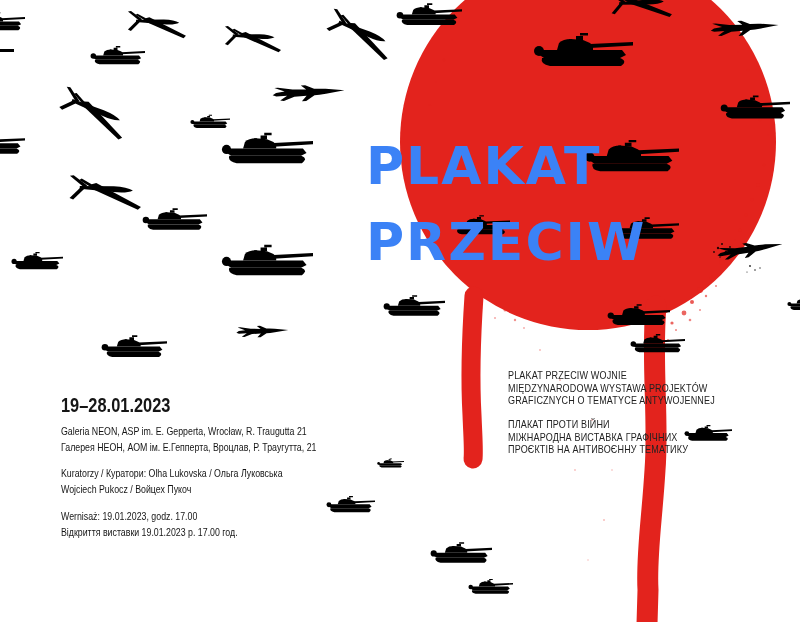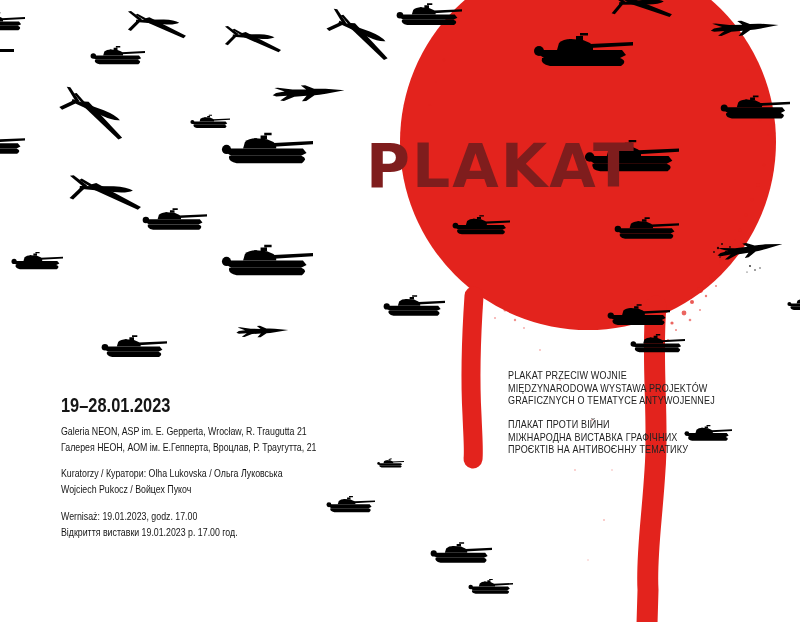--- a/index.html
+++ b/index.html
@@ -7,23 +7,23 @@
     --ink:#151515;
   }
   html,body{margin:0;padding:0;background:#fff;}
   .poster{
     position:relative;width:800px;height:622px;background:#fff;
     overflow:hidden;font-family:"Liberation Sans",sans-serif;
   }
   .art{position:absolute;left:0;top:0;width:800px;height:622px;}
   .fleet use{fill:#000;}
   .title{
-    position:absolute;left:366px;top:128px;color:#7f1d1d;
+    position:absolute;left:366px;top:128px;color:#3b82f6;
     font-family:"DejaVu Sans",sans-serif;font-weight:bold;
-    font-size:60px;line-height:76px;letter-spacing:2px;white-space:nowrap;
+    font-size:52px;line-height:76px;letter-spacing:2px;white-space:nowrap;
   }
   .title .l3{padding-left:14px;}
   .txt{position:absolute;color:var(--ink);white-space:nowrap;transform-origin:0 0;}
   .date-heading{
     left:61px;top:394px;font-size:20px;font-weight:bold;
     transform:scaleX(.82);letter-spacing:0;
   }
   .small{font-size:11px;line-height:15.5px;transform:scaleX(.8);}
   .venue{left:61px;top:424px;}
   .curators{left:61px;top:466px;}
@@ -167,20 +167,21 @@
       <use href="#drone" transform="translate(225,26) rotate(2) scale(0.58)"></use>
       <use href="#drone" transform="translate(334,8) rotate(22) scale(0.70)"></use>
       <use href="#drone" transform="translate(67,86) rotate(22) scale(0.72)"></use>
       <use href="#drone" transform="translate(70,175) rotate(3) scale(0.74)"></use>
       <use href="#drone" transform="translate(610,-6) rotate(-3) scale(0.62)"></use>
     </g>
   </svg>
 
   <div class="title">
     <div class="l1">PLAKAT</div>
+    <div class="l2">PRZECIW</div>
   </div>
 
   <div class="txt date-heading">19–28.01.2023</div>
 
   <div class="txt small venue">
     <div>Galeria NEON, ASP im. E. Gepperta, Wrocław, R. Traugutta 21</div>
     <div>Галерея НЕОН, АОМ ім. Е.Гепперта, Вроцлав, Р. Траугутта, 21</div>
   </div>
 
   <div class="txt small curators">

